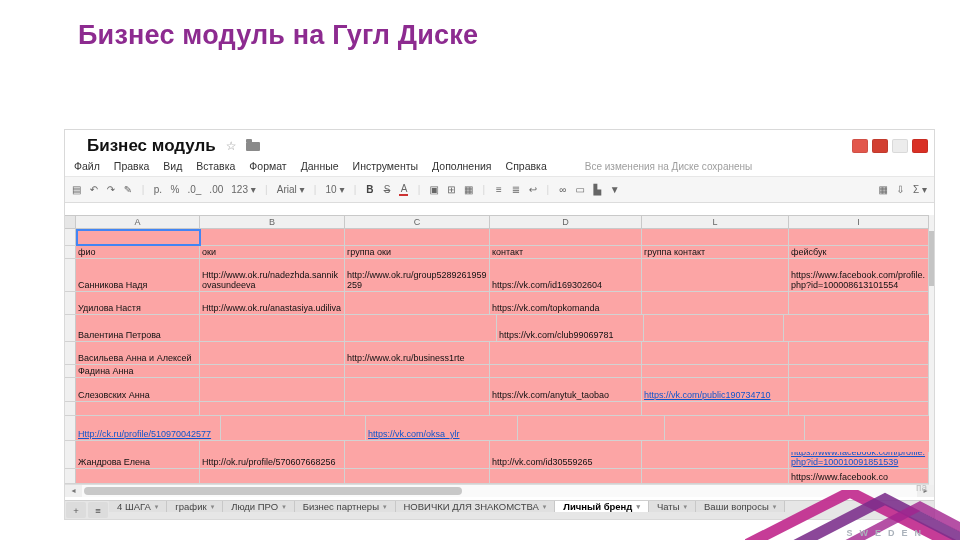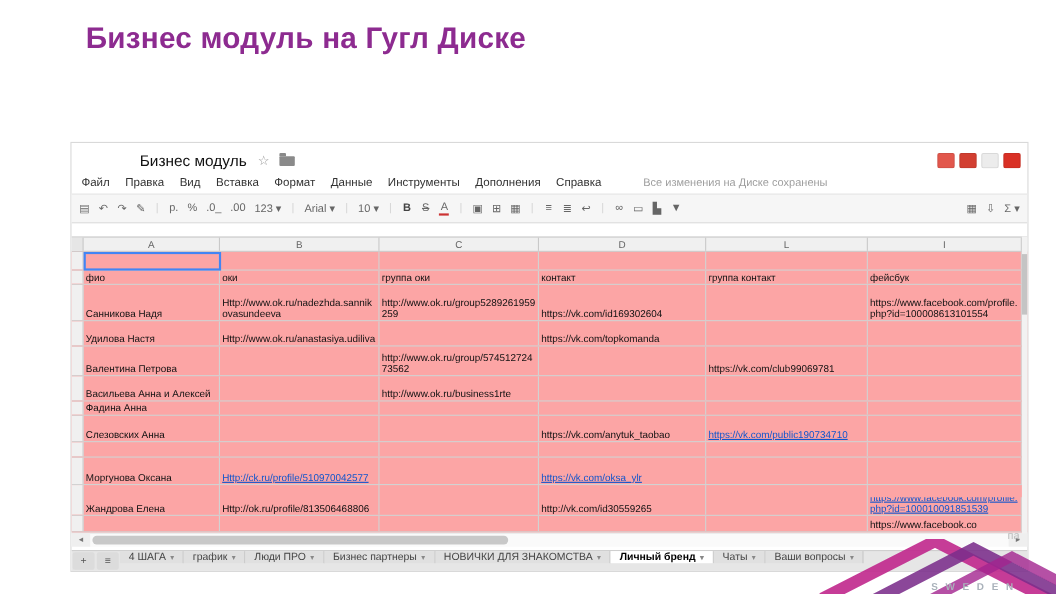--- a/index.html
+++ b/index.html
@@ -7,21 +7,21 @@
               font-family:"Liberation Sans", sans-serif; position:relative; }
 
   .slide-title { position:absolute; left:78px; top:20px; font-size:27px; font-weight:bold;
                  color:#8d2b90; letter-spacing:.2px; }
 
   
   .sheet { position:absolute; left:64px; top:129px; width:871px; height:391px;
            border:1px solid #d9d9d9; background:#fff; display:flex; flex-direction:column; overflow:hidden; }
 
   .doc-row { height:26px; display:flex; align-items:center; padding:6px 6px 0 22px; }
-  .doc-title { font-size:14px; font-weight:normal; color:#111;margin-left:40px; }
+  .doc-title { font-size:17px; font-weight:bold; color:#111; }
   .star { color:#999; margin-left:10px; font-size:12px; }
   .folder { width:14px; height:9px; background:#8a8a8a; margin-left:9px; position:relative; border-radius:1px; display:inline-block;}
   .folder:before { content:""; position:absolute; left:0; top:-3px; width:6px; height:3px; background:#8a8a8a; border-radius:1px 1px 0 0;}
   .top-icons { margin-left:auto; display:flex; gap:4px; }
   .top-icon { width:16px; height:14px; border-radius:2px; border:1px solid rgba(0,0,0,.08); }
 
   .menu-row { display:flex; align-items:center; padding-left:9px; height:20px; font-size:10.5px; color:#333; white-space:nowrap; }
   .menu-item { margin-right:14px; cursor:default; }
   .save-status { color:#9e9e9e; margin-left:24px; font-size:10px; }
 
@@ -243,23 +243,20 @@
             </span>
           </div>
           <div class="grid-row" style="height: 27px;">
             <span class="row-stub"></span>
             <span class="cell" style="width: 124px;">
               <span class="cell-t">Валентина Петрова</span>
             </span>
             <span class="cell" style="width: 145px;">
               <span class="cell-t"></span>
             </span>
-            <span class="cell" style="width: 145px;">
-              <span class="cell-t">http://www.ok.ru/group/57451272473562</span>
-            </span>
             <span class="cell" style="width: 152px;">
               <span class="cell-t"></span>
             </span>
             <span class="cell" style="width: 147px;">
               <span class="cell-t">https://vk.com/club99069781</span>
             </span>
             <span class="cell" style="width: 140px;">
               <span class="cell-t"></span>
             </span>
           </div>
@@ -342,23 +339,20 @@
             </span>
             <span class="cell" style="width: 147px;">
               <span class="cell-t"></span>
             </span>
             <span class="cell" style="width: 140px;">
               <span class="cell-t"></span>
             </span>
           </div>
           <div class="grid-row" style="height: 25px;">
             <span class="row-stub"></span>
-            <span class="cell" style="width: 124px;">
-              <span class="cell-t">Моргунова Оксана</span>
-            </span>
             <span class="cell link" style="width: 145px;">
               <span class="cell-t">Http://ck.ru/profile/510970042577</span>
             </span>
             <span class="cell" style="width: 145px;">
               <span class="cell-t"></span>
             </span>
             <span class="cell link" style="width: 152px;">
               <span class="cell-t">https://vk.com/oksa_ylr</span>
             </span>
             <span class="cell" style="width: 147px;">
@@ -367,21 +361,21 @@
             <span class="cell" style="width: 140px;">
               <span class="cell-t"></span>
             </span>
           </div>
           <div class="grid-row" style="height: 28px;">
             <span class="row-stub"></span>
             <span class="cell" style="width: 124px;">
               <span class="cell-t">Жандрова Елена</span>
             </span>
             <span class="cell" style="width: 145px;">
-              <span class="cell-t">Http://ok.ru/profile/813506468806</span>
+              <span class="cell-t">Http://ok.ru/profile/570607668256</span>
             </span>
             <span class="cell" style="width: 145px;">
               <span class="cell-t"></span>
             </span>
             <span class="cell" style="width: 152px;">
               <span class="cell-t">http://vk.com/id30559265</span>
             </span>
             <span class="cell" style="width: 147px;">
               <span class="cell-t"></span>
             </span>

